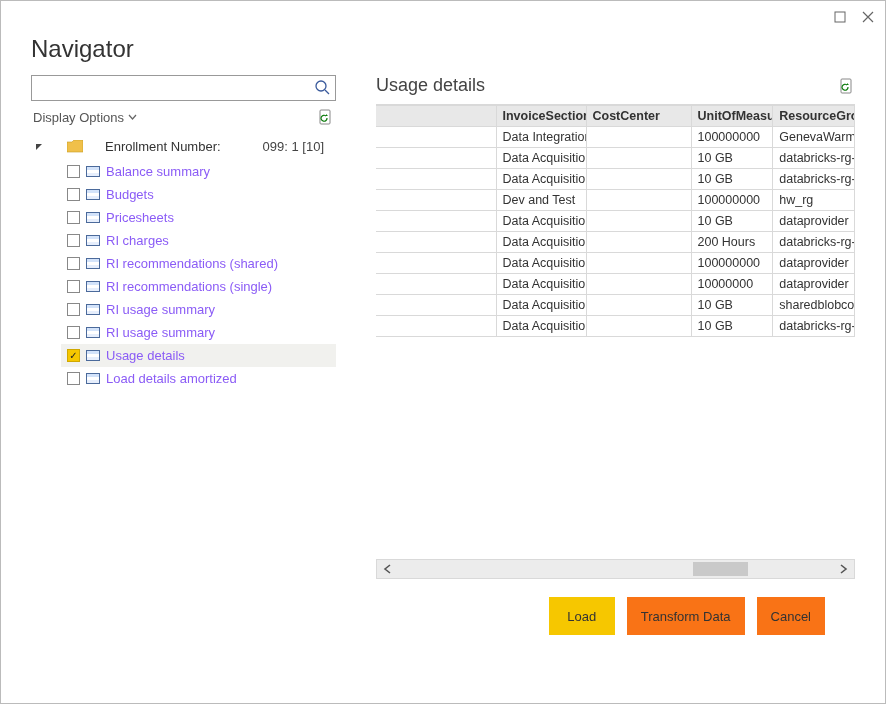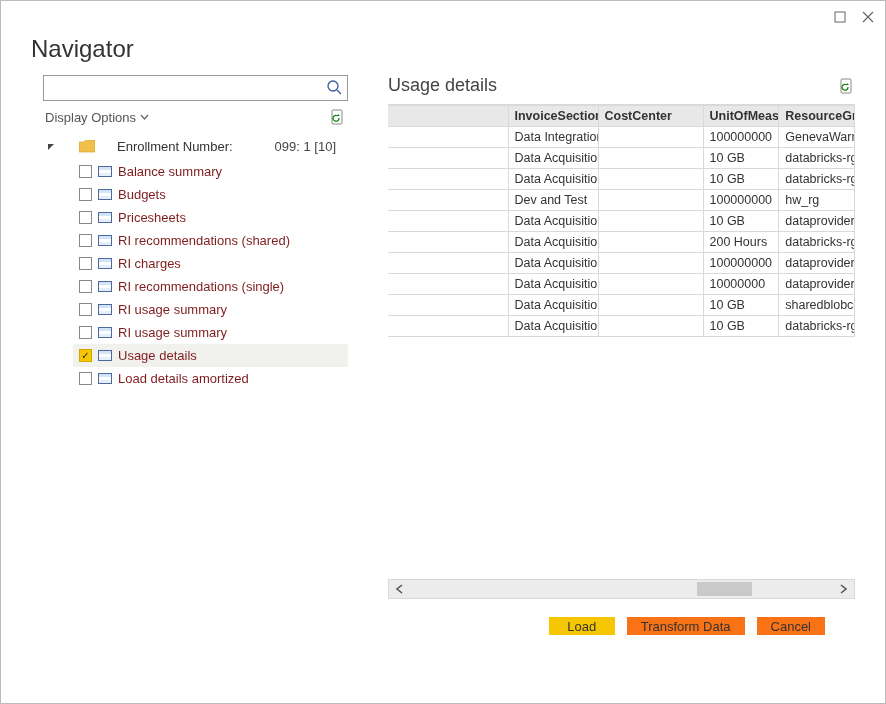--- a/index.html
+++ b/index.html
@@ -40,21 +40,20 @@
     display:flex;
     padding: 0 30px 0 30px;
     gap: 40px;
     height: 560px;
   }
   .left {
     width: 305px;
     flex-shrink:0;
     display:flex;
     flex-direction:column;
-    margin-left:12px;
   }
   .search-row {
     position:relative;
     margin-bottom:4px;
   }
   .search-input {
     width:100%;
     height:26px;
     border:1px solid #999;
     padding:2px 26px 2px 6px;
@@ -125,21 +124,21 @@
     background:#f6c700;
     border-color:#d0a800;
     color:#222;
   }
   .table-icon {
     width:14px; height:11px;
     border:1px solid #4b6a9b;
     background:linear-gradient(to bottom,#d3e3fa 0 33%, #fff 33% 66%, #e6eefc 66% 100%);
     flex-shrink:0;
   }
-  .tree-item .nm { color:#7f1d1d; }
+  .tree-item .nm { color:#8b5cf6; }
   .right {
     flex:1;
     display:flex;
     flex-direction:column;
     min-width:0;
   }
   .preview-head {
     display:flex;
     align-items:center;
     justify-content:space-between;
@@ -206,21 +205,21 @@
     width:55px;
     background:#c9c9c9;
   }
   .footer {
     display:flex;
     justify-content:flex-end;
     gap:12px;
     padding:18px 30px 0 0;
   }
   .btn {
-    height:18px;
+    height:38px;
     min-width:66px;
     padding:0 14px;
     border:none;
     font-size:13px;
     cursor:pointer;
     color:#333;
   }
   .btn.primary { background:#f6c700; }
   .btn.secondary { background:#f97316; }
   svg { display:block; }
@@ -302,26 +301,26 @@
             <span class="nm">Budgets</span>
           </div>
           <div class="tree-item">
             <span class="cb"></span>
             <span class="table-icon"></span>
             <span class="nm">Pricesheets</span>
           </div>
           <div class="tree-item">
             <span class="cb"></span>
             <span class="table-icon"></span>
+            <span class="nm">RI charges</span>
+          </div>
+          <div class="tree-item">
+            <span class="cb"></span>
+            <span class="table-icon"></span>
             <span class="nm">RI recommendations (shared)</span>
-          </div>
-          <div class="tree-item">
-            <span class="cb"></span>
-            <span class="table-icon"></span>
-            <span class="nm">RI charges</span>
           </div>
           <div class="tree-item">
             <span class="cb"></span>
             <span class="table-icon"></span>
             <span class="nm">RI recommendations (single)</span>
           </div>
           <div class="tree-item">
             <span class="cb"></span>
             <span class="table-icon"></span>
             <span class="nm">RI usage summary</span>

